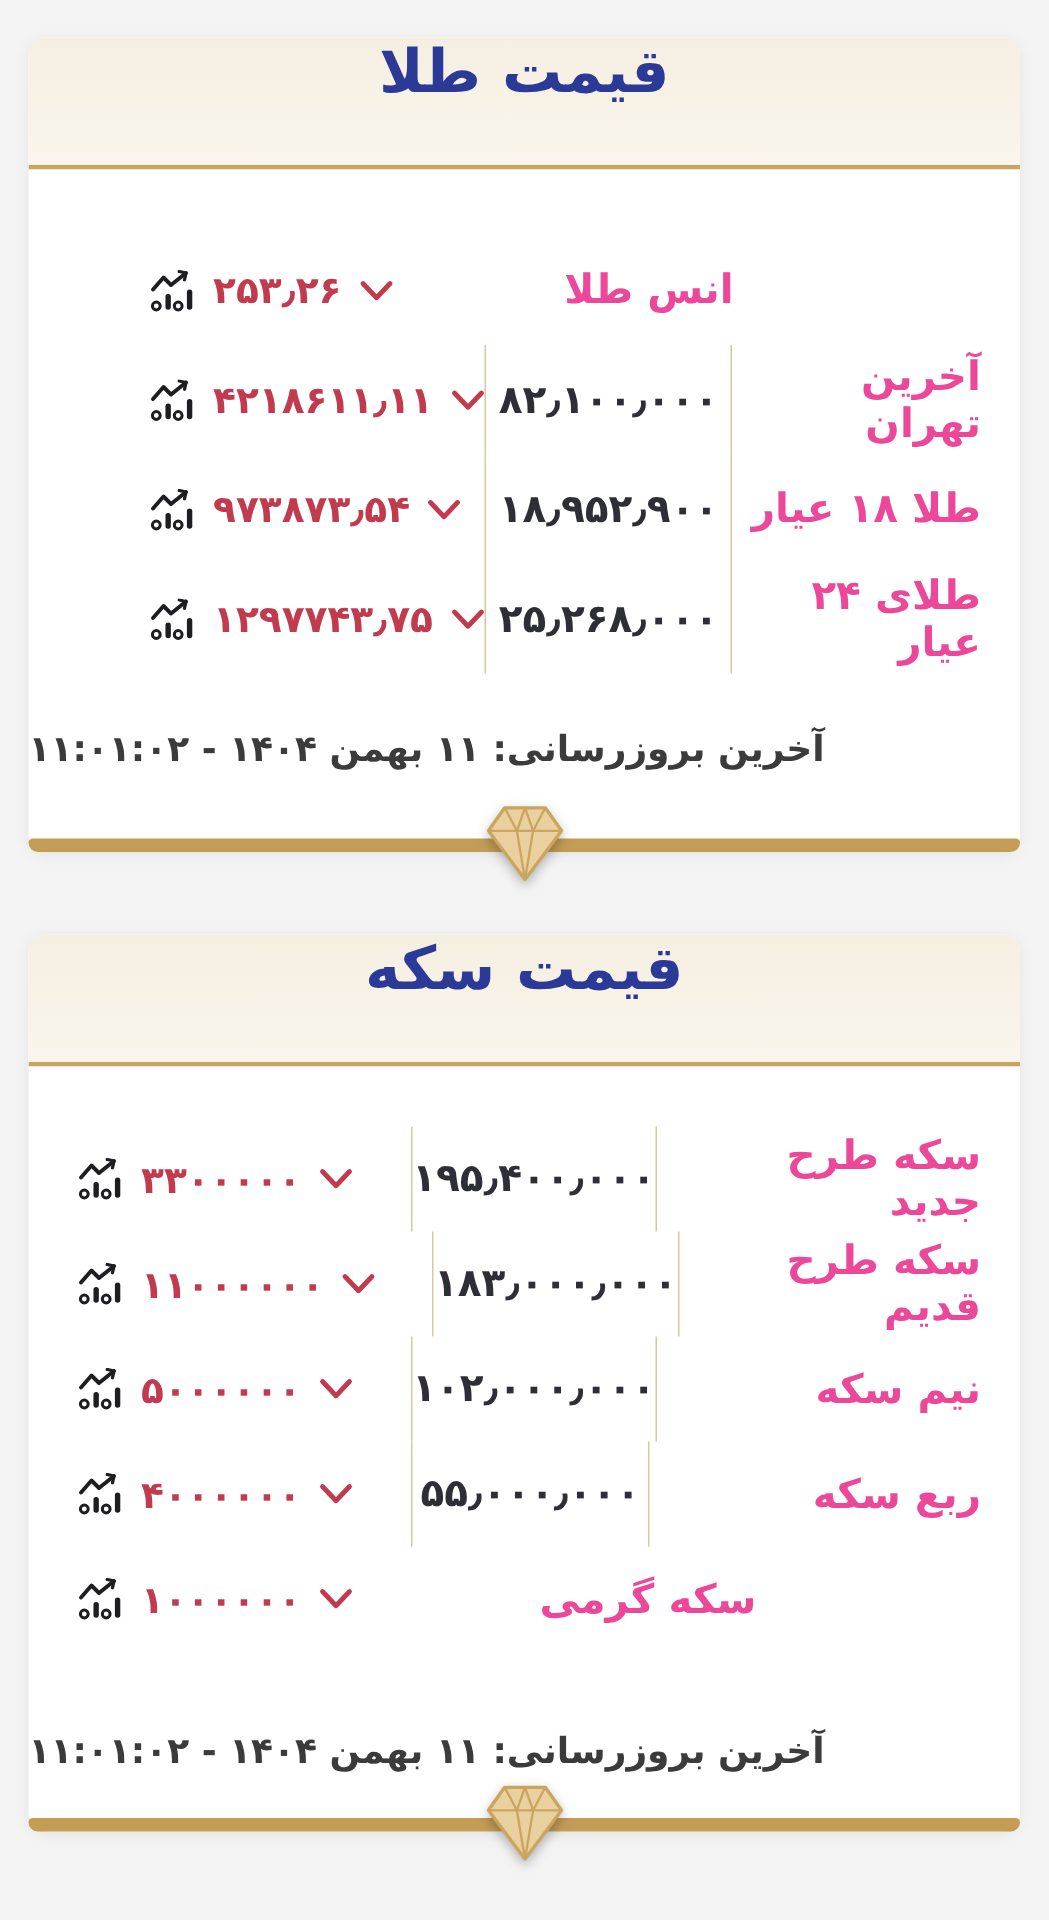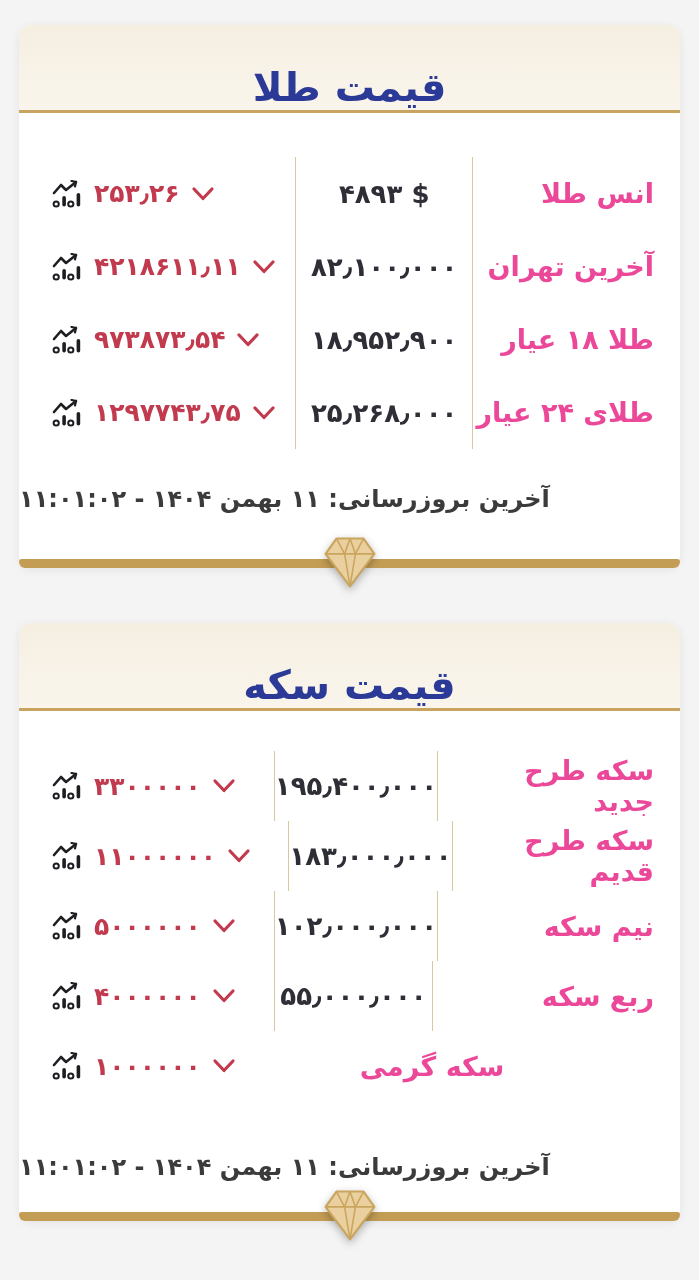--- a/index.html
+++ b/index.html
@@ -16,29 +16,29 @@
     border-radius:12px;
     box-shadow:0 2px 10px rgba(0,0,0,0.07);
   }
   .card-0{padding-bottom:55px;}
   .card-1{margin-top:55px;padding-bottom:40px;}
   .card-header{
     height:85px;
     background:linear-gradient(180deg,#f5efe2 0%,#faf5ec 100%);
     border-bottom:3px solid #c8a45f;
     border-radius:12px 12px 0 0;
-    display:flex;align-items:flex-end;justify-content:center;
+    display:flex;align-items:flex-start;justify-content:center;
   }
   .card-title{
     margin:0;
     font-size:40px;font-weight:bold;
     color:#2c3a97;
   }
   .rows{direction:ltr;}
-  .card-0 .rows{padding-top:44px;}
+  .card-0 .rows{padding-top:44px;padding-left:48px;}
   .card-1 .rows{padding-top:40px;}
   .row{display:flex;align-items:stretch;}
   .card-0 .row{height:73px;}
   .card-1 .row{height:70px;gap:38px;}
   .cell{display:flex;align-items:center;box-sizing:border-box;}
   .cell.change{
     gap:11px;
     padding-left:33px;
   }
   .card-0 .cell.change{width:41.8%;}
@@ -107,21 +107,20 @@
           <rect x="24.6" y="13" width="3.6" height="13.5" rx="1.8" fill="#1e1e22"></rect>
         </svg>
       </span>
       <span class="change-value">۲۵۳٫۲۶</span>
       <span class="icon">
         <svg width="24" height="16" viewBox="0 0 24 16">
           <polyline points="3,3 12,12.5 21,3" fill="none" stroke="#c13a4e" stroke-width="3.2" stroke-linecap="round" stroke-linejoin="round"></polyline>
         </svg>
       </span>
     </div>
-    <div class="cell price">۴۸۹۳ $</div>
     <div class="cell label">انس طلا</div>
   </div>
 
   <div class="row">
     <div class="cell change">
       <span class="icon">
         <svg width="31" height="28" viewBox="0 0 31 28">
           <polyline points="2,13 9,5 14,10 24,2" fill="none" stroke="#1e1e22" stroke-width="2.6" stroke-linecap="round" stroke-linejoin="round"></polyline>
           <path d="M24,2 L19.5,1 M24,2 L23,6.5" fill="none" stroke="#1e1e22" stroke-width="2.2" stroke-linecap="round"></path>
           <circle cx="4.2" cy="24" r="2.6" fill="none" stroke="#1e1e22" stroke-width="2"></circle>

